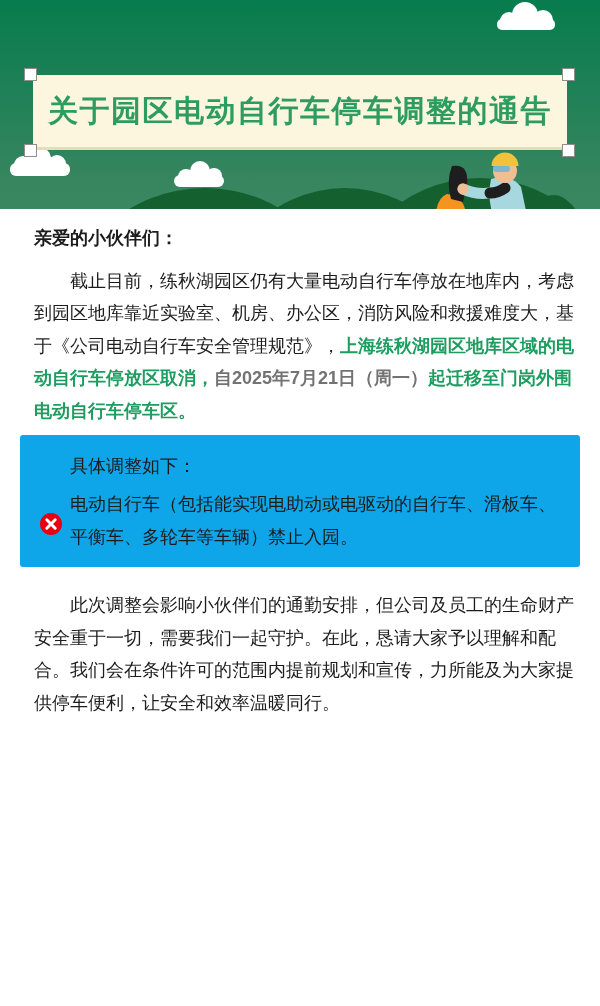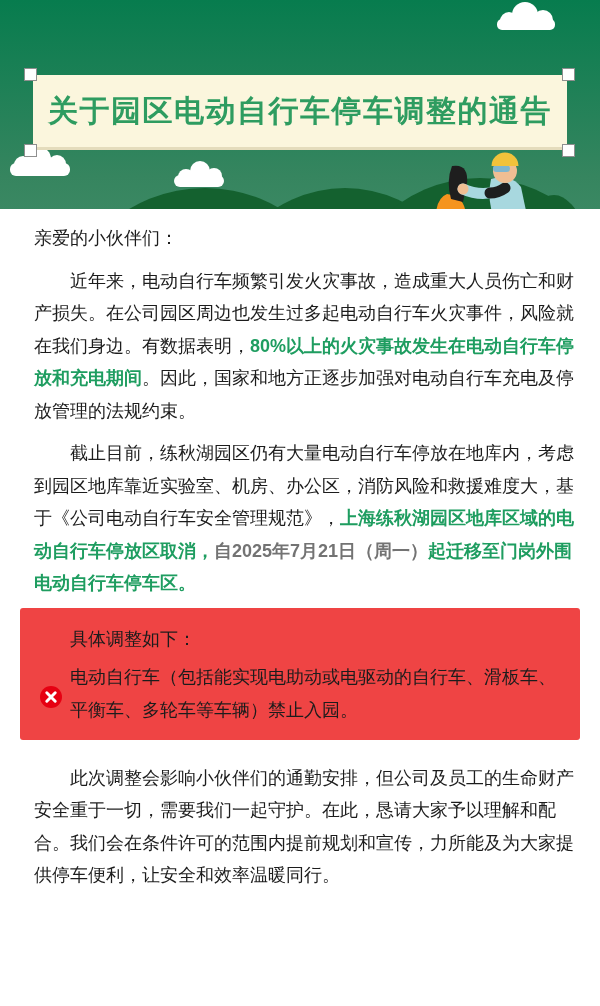--- a/index.html
+++ b/index.html
@@ -26,27 +26,27 @@
     position:absolute;width:13px;height:13px;background:#FFFFFF;
     border:1.5px solid #8F8F8F;box-sizing:border-box;z-index:3;
   }
   .pin.tl{left:24px;top:68px;}  .pin.tr{left:562px;top:68px;}
   .pin.bl{left:24px;top:144px;} .pin.br{left:562px;top:144px;}
   
   .content{
     padding:0 22px 0 34px;color:#1C1C1C;
     font-size:18px;line-height:32.5px;font-weight:500;
   }
-  .greeting{margin:13px 0 0 0;}
+  .greeting{margin:13px 0 0 0;font-weight:bold;}
   .para{margin:10px 0 0 0;text-indent:2em;}
   .para .green{color:#1E9D60;font-weight:700;}
   .para .red{color:#737373;font-weight:700;}
   
   .notice-box{
-    margin:8px -2px 0 -14px;background:#ef4444;border-radius:3px;
+    margin:8px -2px 0 -14px;background:#0ea5e9;border-radius:3px;
     padding:15px 18px 13px 20px;box-sizing:border-box;
   }
   .box-heading{margin:0 0 0 30px;line-height:33px;}
   .box-item{display:flex;align-items:center;margin-top:5px;}
   .box-item .b-icon{flex:0 0 22px;margin:6px 8px 0 0;}
   .box-item .b-text{line-height:33px;}
   .p-last{margin-top:22px;}
 </style>
 </head>
 <body>
@@ -147,21 +147,20 @@
     <span class="pin tl"></span>
     <span class="pin tr"></span>
     <span class="pin bl"></span>
     <span class="pin br"></span>
   </header>
 
   <main class="content">
 
     <p class="greeting">亲爱的小伙伴们：</p>
 
-    <p class="para"><span>近年来，电动自行车频繁引发火灾事故，造成重大人员伤亡和财产损失。在公司园区周边也发生过多起电动自行车火灾事件，风险就在我们身边。有数据表明，</span><span class="green">80%以上的火灾事故发生在电动自行车停放和充电期间</span><span>。因此，国家和地方正逐步加强对电动自行车充电及停放管理的法规约束。</span></p>
 
     <p class="para"><span>截止目前，练秋湖园区仍有大量电动自行车停放在地库内，考虑到园区地库靠近实验室、机房、办公区，消防风险和救援难度大，基于《公司电动自行车安全管理规范》，</span><span class="green">上海练秋湖园区地库区域的电动自行车停放区取消，</span><span class="red">自2025年7月21日（周一）</span><span class="green">起迁移至门岗外围电动自行车停车区。</span></p>
 
     <section class="notice-box">
       <p class="box-heading">具体调整如下：</p>
 
       <div class="box-item">
         <svg class="b-icon" width="22" height="22" viewBox="0 0 22 22" aria-hidden="true">
           <circle cx="11" cy="11" r="11" fill="#E60012"></circle>
           <path d="M 6.8,6.8 L 15.2,15.2 M 15.2,6.8 L 6.8,15.2" stroke="#FFFFFF" stroke-width="3" stroke-linecap="round"></path>

